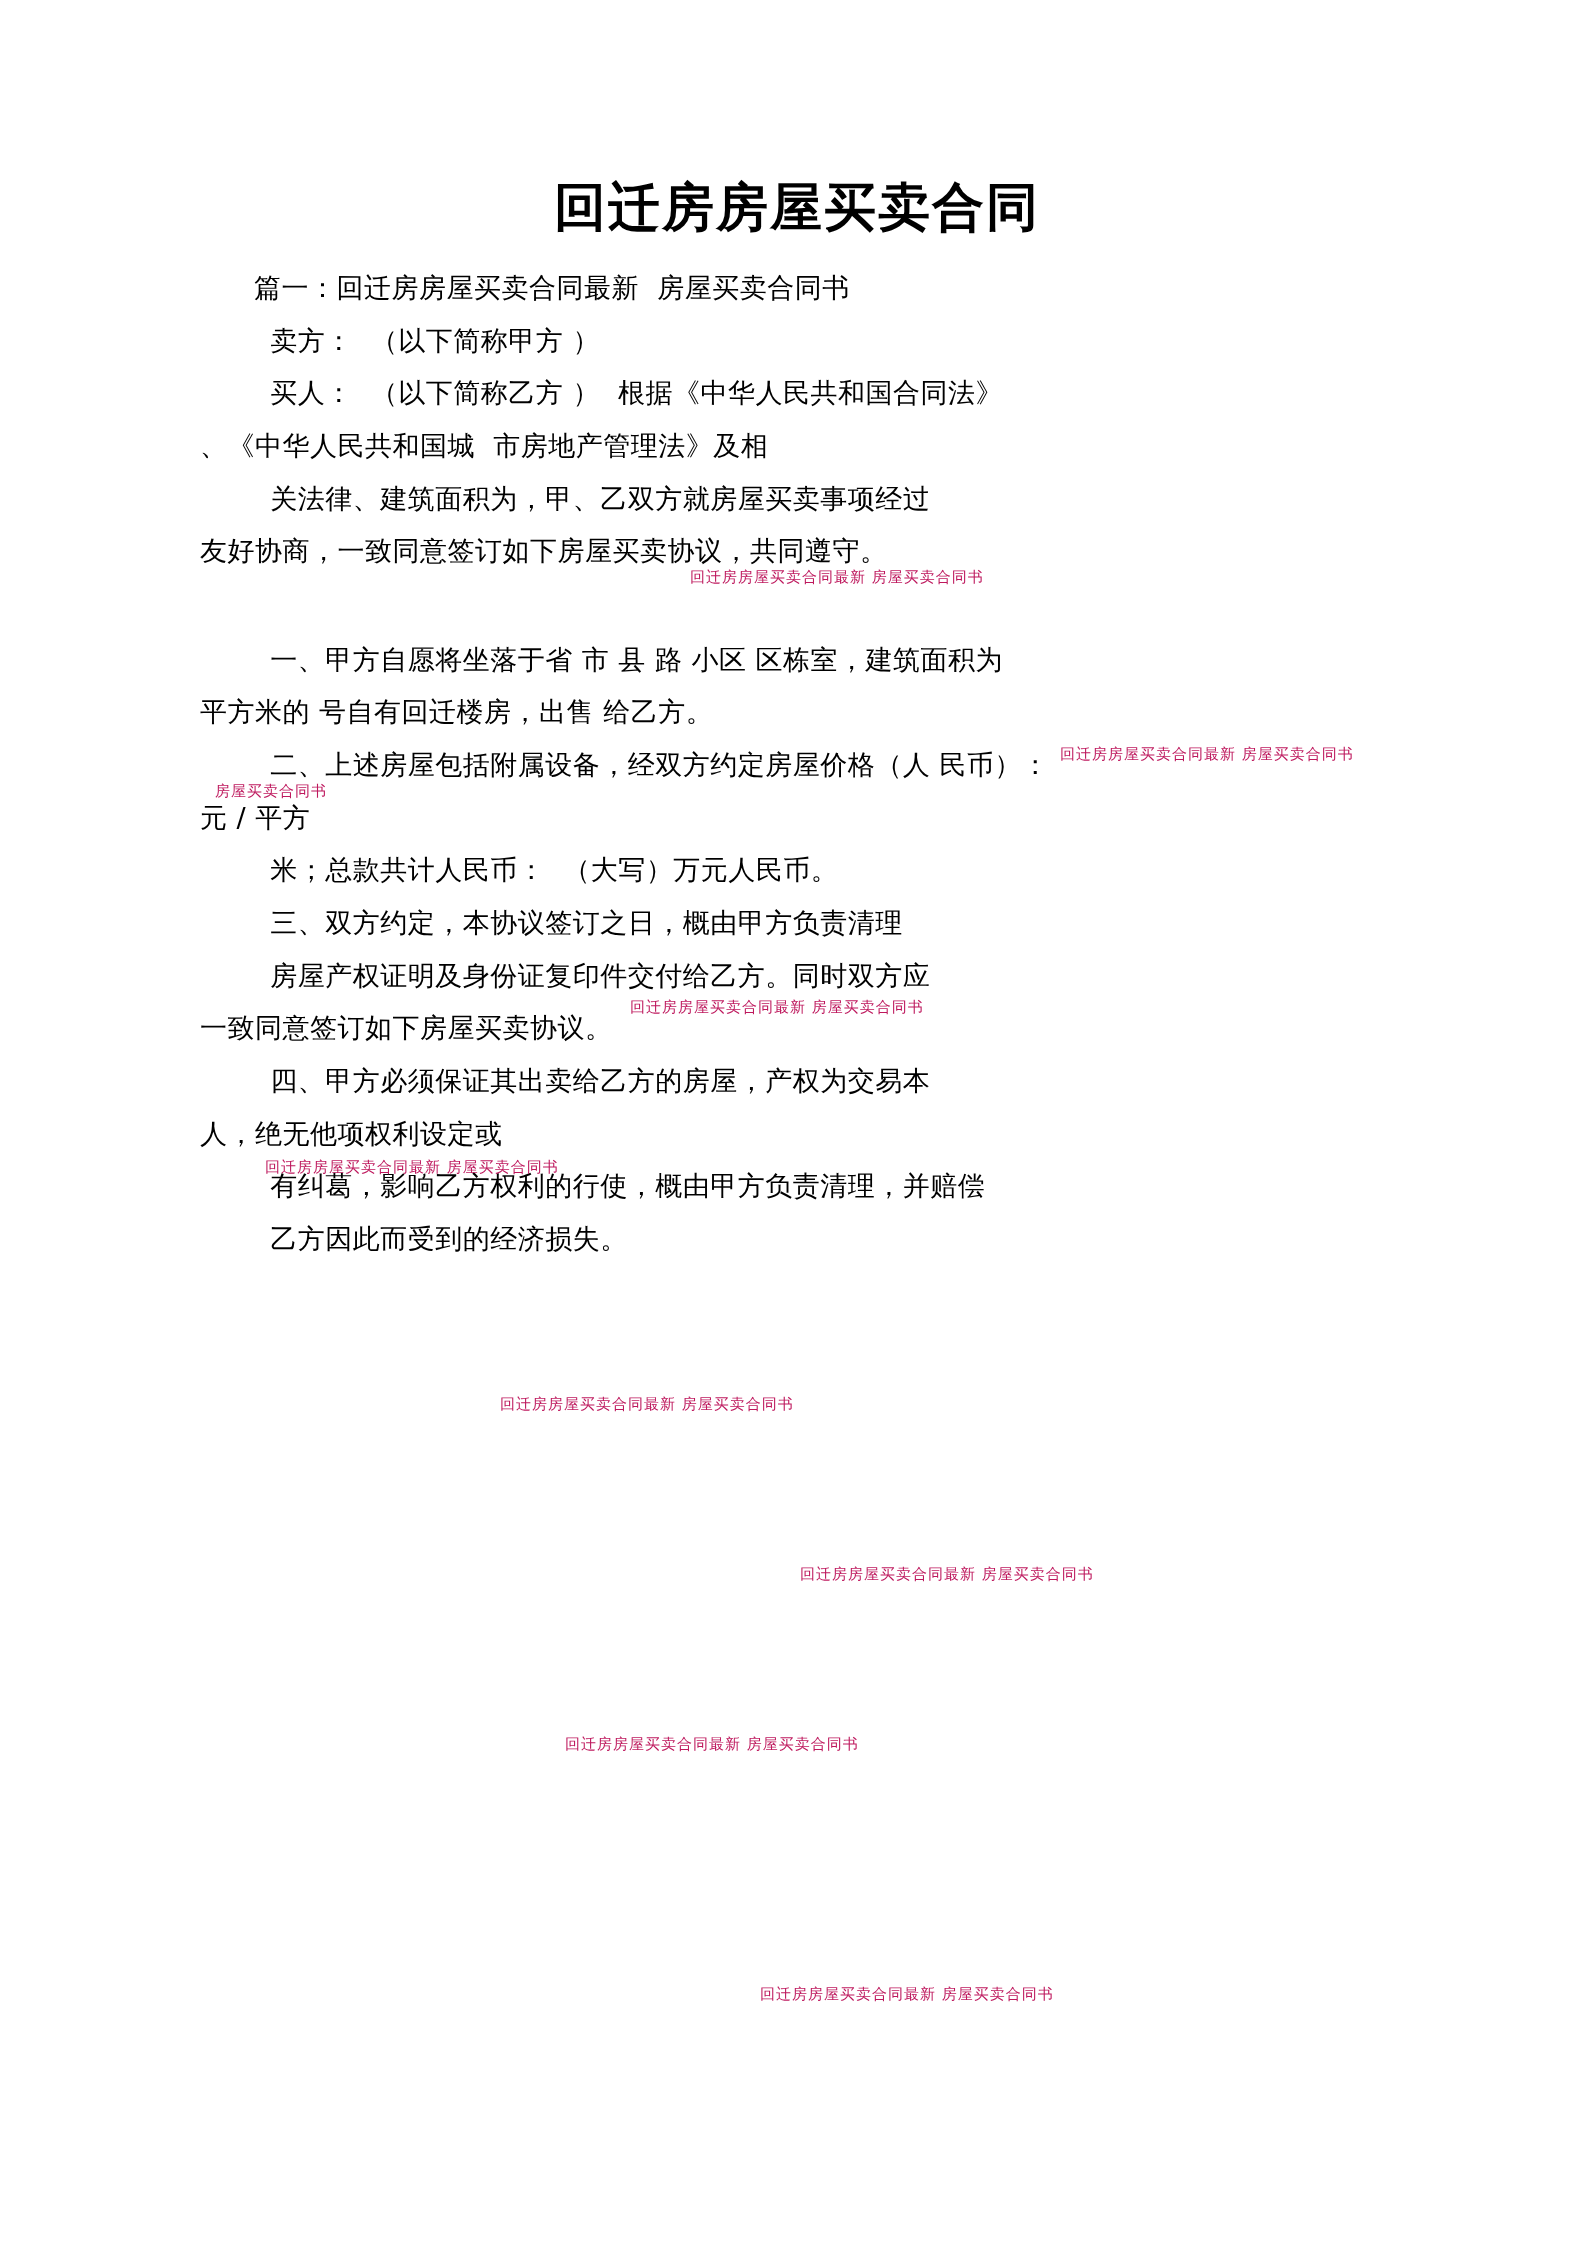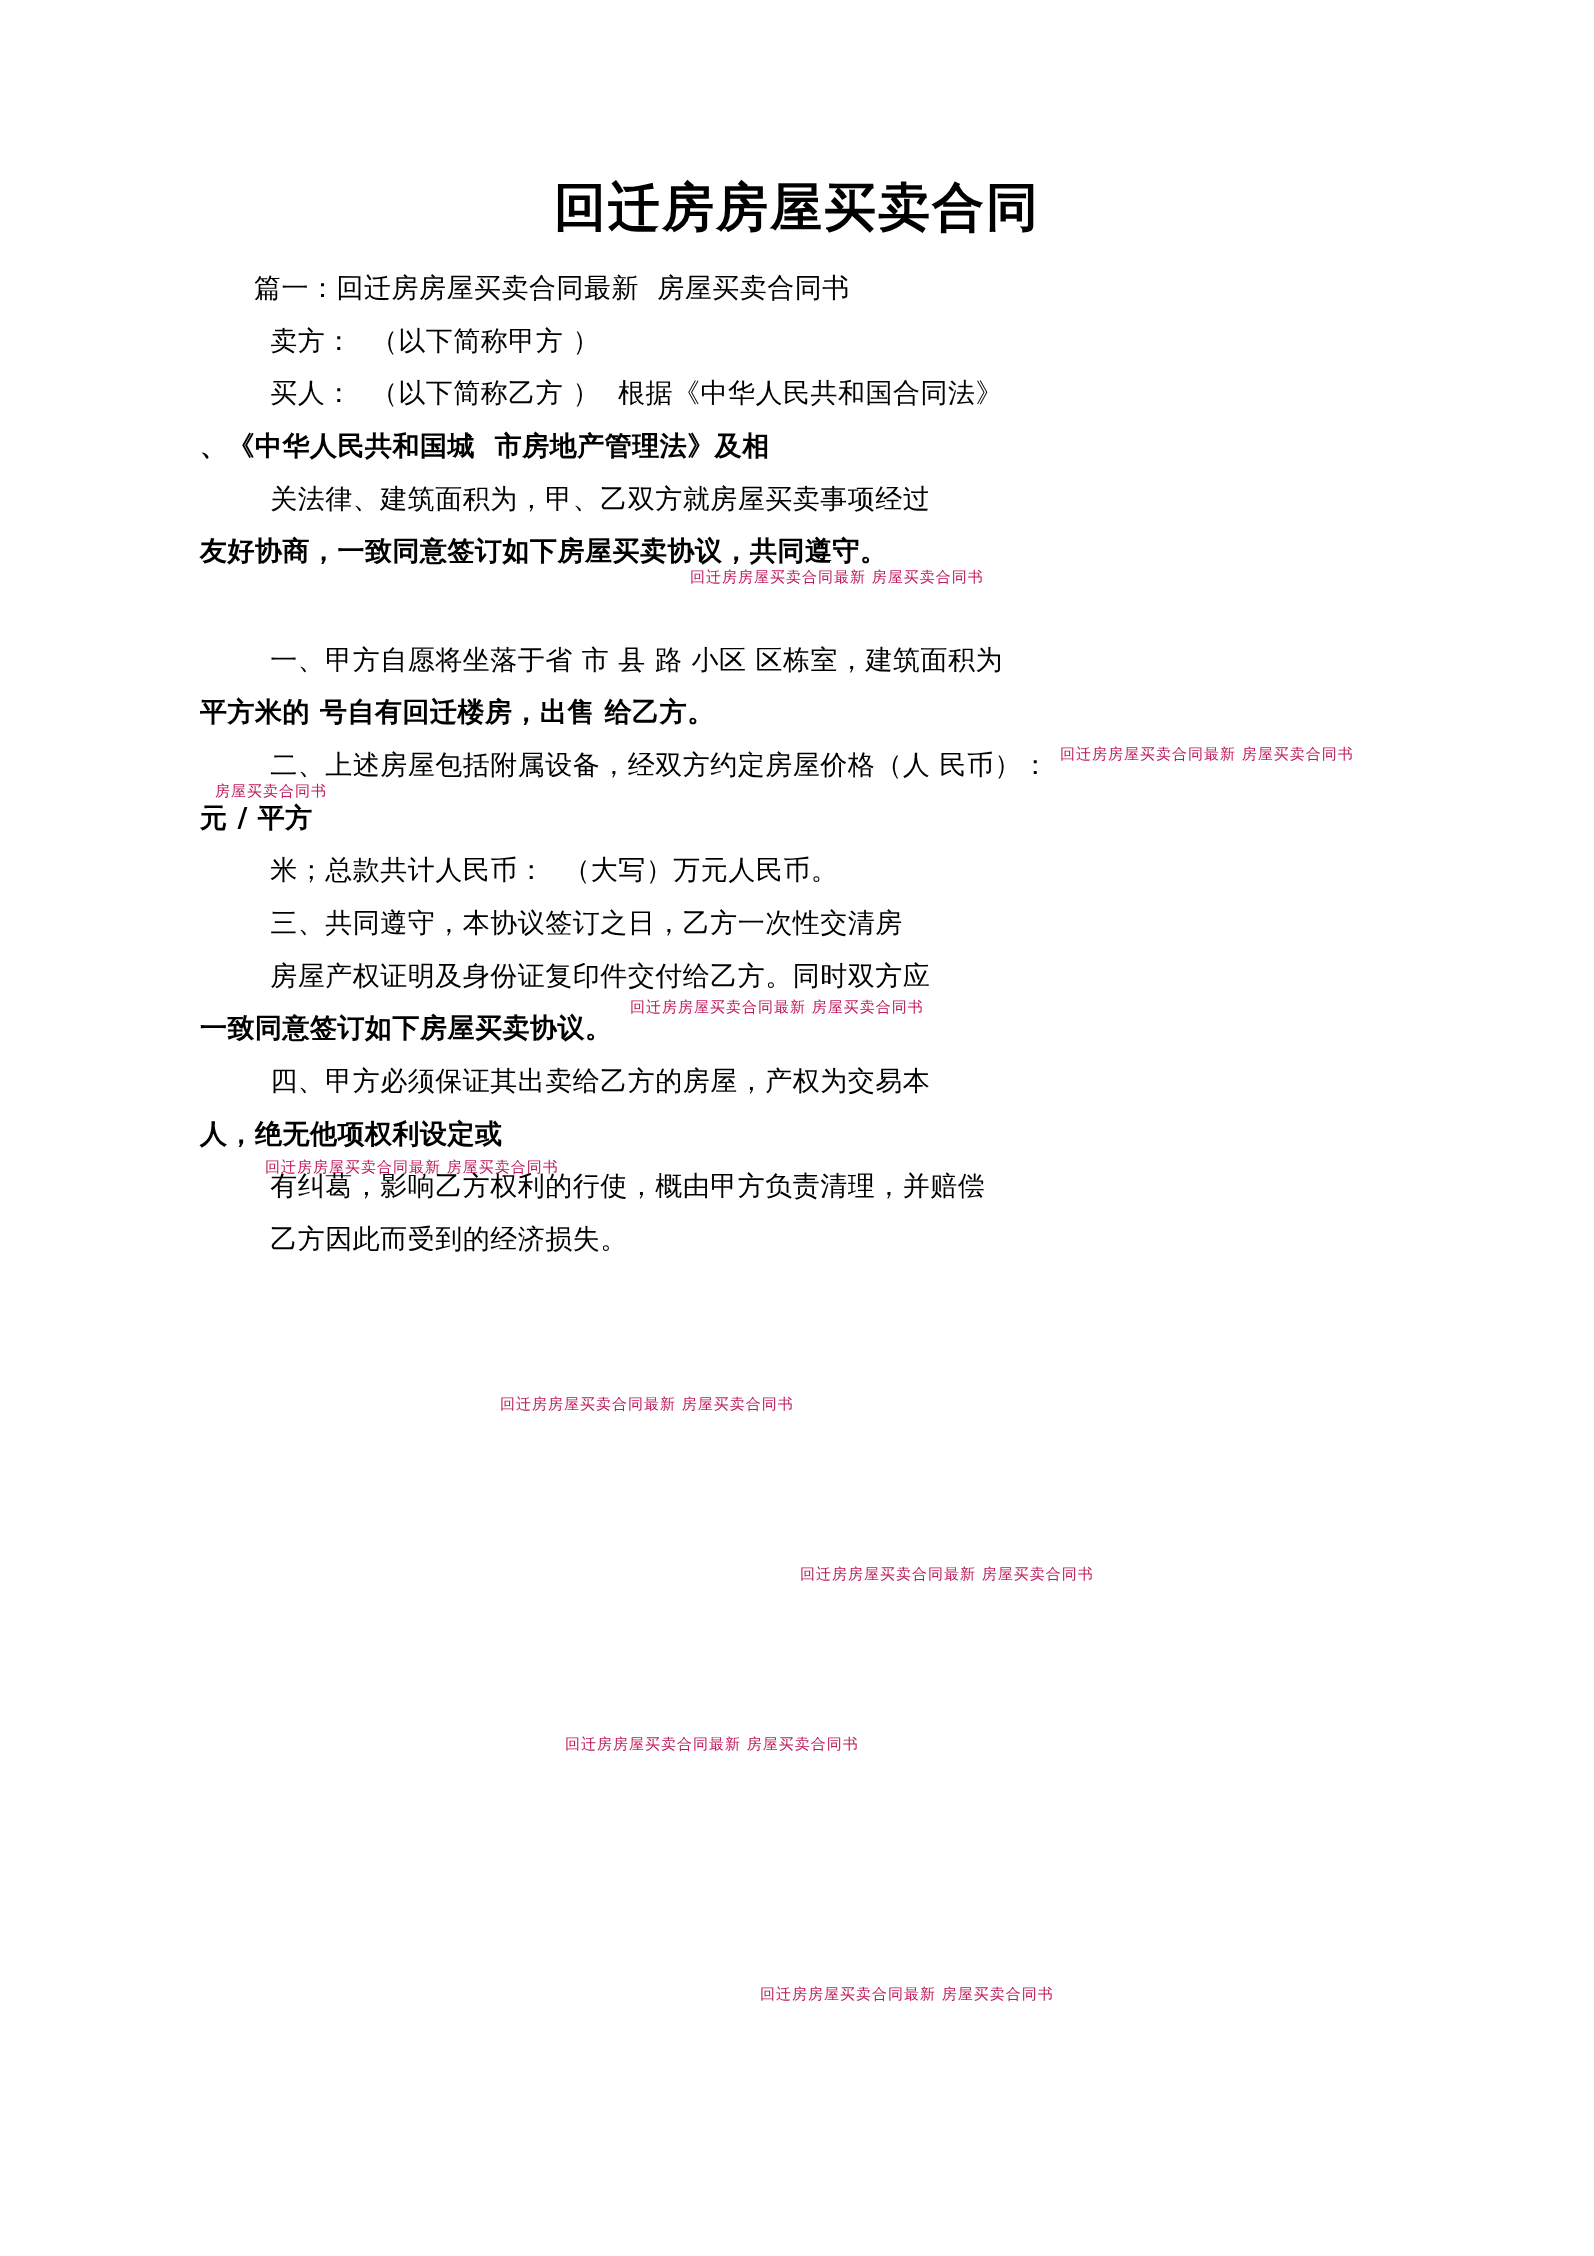--- a/index.html
+++ b/index.html
@@ -36,21 +36,21 @@
   .para {
     font-size: 27px;
     line-height: 1.95;
     margin: 0;
     text-align: justify;
     letter-spacing: 0.5px;
     white-space: pre-wrap;
   }
   .indent-1 { text-indent: 2em; }
   .indent-2 { text-indent: 2.6em; }
-  .indent-0 { text-indent: 0; font-weight: bold; }
+  .indent-0 { text-indent: 0; }
   .gap-blank { height: 56px; }
 
   
   .wm {
     position: absolute;
     color: #be185d;
     font-size: 15px;
     letter-spacing: 1px;
     white-space: nowrap;
     pointer-events: none;
@@ -71,21 +71,21 @@
   <p class="para indent-2">关法律、建筑面积为，甲、乙双方就房屋买卖事项经过</p>
   <p class="para indent-0">友好协商，一致同意签订如下房屋买卖协议，共同遵守。</p>
 
   <div class="gap-blank"></div>
 
   <p class="para indent-2">一、甲方自愿将坐落于省 市 县 路 小区 区栋室，建筑面积为</p>
   <p class="para indent-0">平方米的 号自有回迁楼房，出售 给乙方。</p>
   <p class="para indent-2">二、上述房屋包括附属设备，经双方约定房屋价格（人 民币）：</p>
   <p class="para indent-0">元 / 平方</p>
   <p class="para indent-2">米；总款共计人民币：  （大写）万元人民币。</p>
-  <p class="para indent-2">三、共同遵守，本协议签订之日，乙方一次性交清房</p>
+  <p class="para indent-2">三、双方约定，本协议签订之日，概由甲方负责清理</p>
   <p class="para indent-2">房屋产权证明及身份证复印件交付给乙方。同时双方应</p>
   <p class="para indent-0">一致同意签订如下房屋买卖协议。</p>
   <p class="para indent-2">四、甲方必须保证其出卖给乙方的房屋，产权为交易本</p>
   <p class="para indent-0">人，绝无他项权利设定或</p>
   <p class="para indent-2">有纠葛，影响乙方权利的行使，概由甲方负责清理，并赔偿</p>
   <p class="para indent-2">乙方因此而受到的经济损失。</p>
 
   <span class="wm" style="left:690px; top:568px;">回迁房房屋买卖合同最新 房屋买卖合同书</span>
   <span class="wm" style="left:1060px; top:745px;">回迁房房屋买卖合同最新 房屋买卖合同书</span>
   <span class="wm" style="left:215px; top:782px;">房屋买卖合同书</span>

